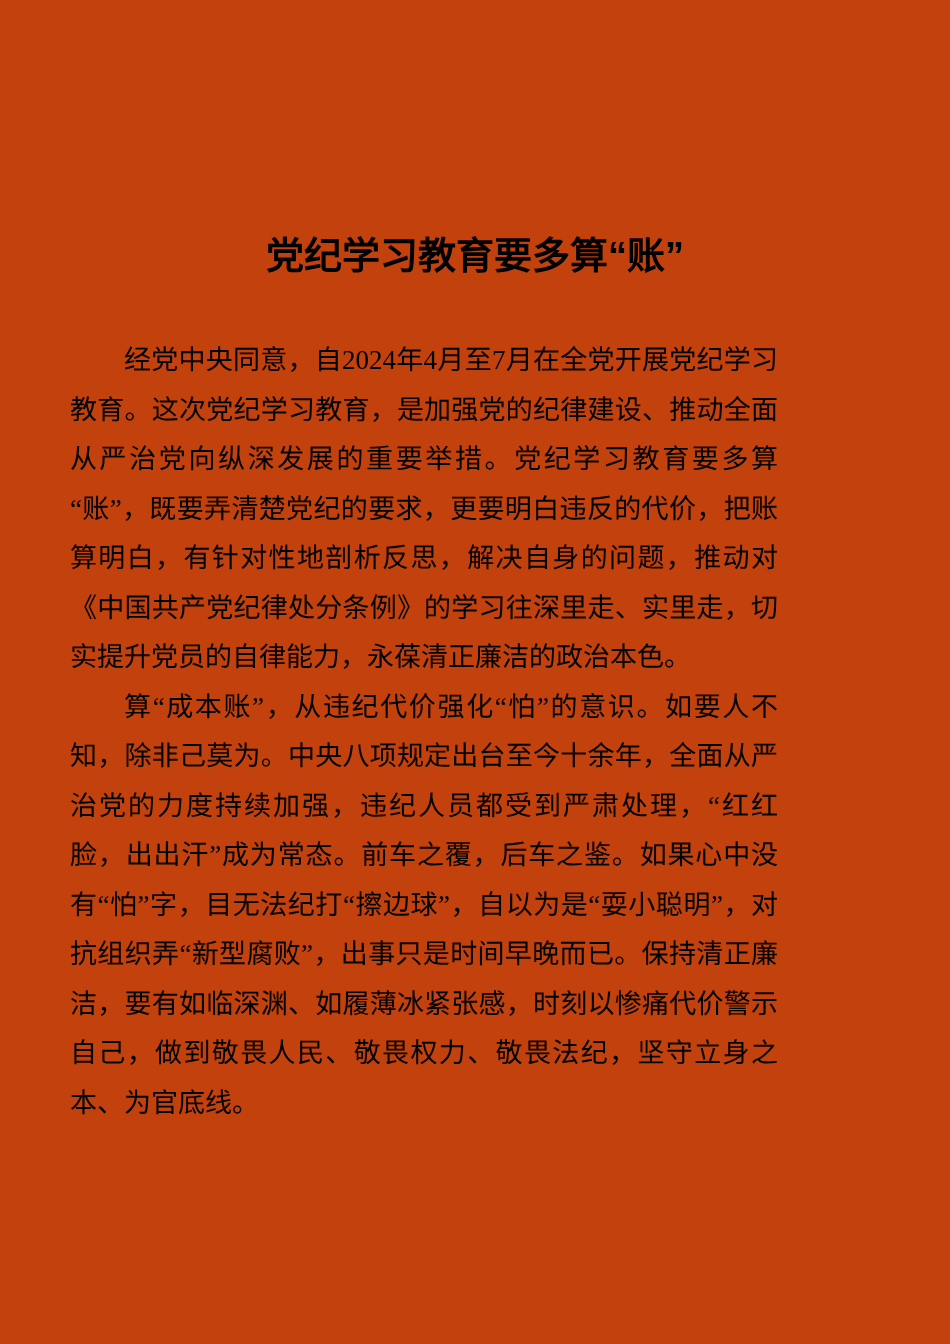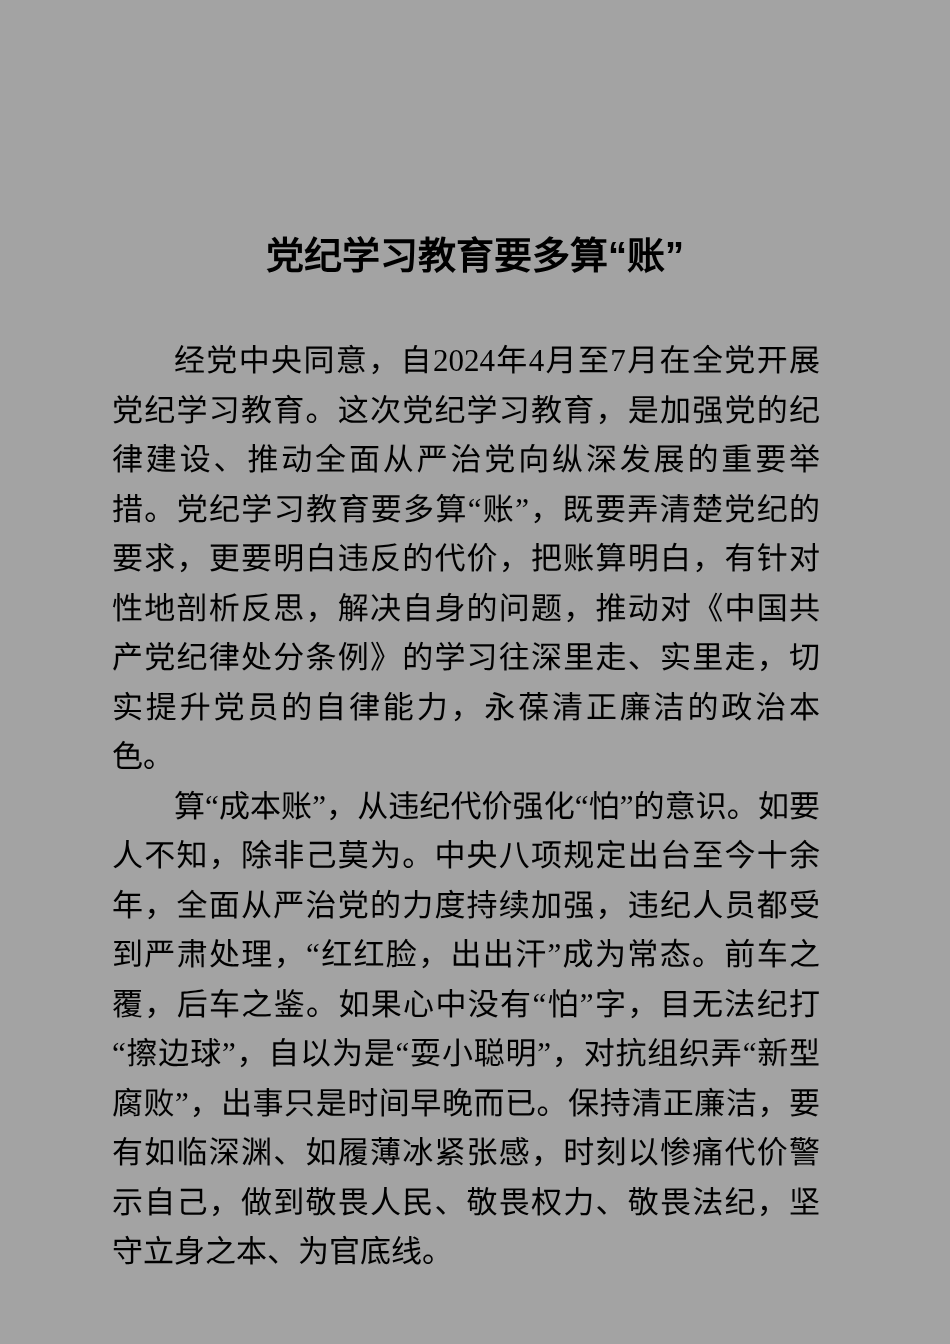--- a/index.html
+++ b/index.html
@@ -5,40 +5,40 @@
   html, body {
     margin: 0;
     padding: 0;
     background: #ffffff;
   }
   .page {
     position: relative;
     width: 950px;
     height: 1344px;
     margin: 0 auto;
-    background: #a3a3a3;
+    background: #c2410c;
     overflow: hidden;
     color: #000000;
   }
   .doc-title {
     margin: 0;
     padding-top: 234px;
     text-align: center;
     font-size: 38px;
     line-height: 44px;
     font-weight: bold;
     color: #000000;
     
     font-family: "Liberation Sans", sans-serif;
   }
   .doc-body {
     margin-top: 58px;
-    margin-left: 112px;
+    margin-left: 70px;
     width: 708px;
-    font-size: 31px;
+    font-size: 27px;
     line-height: 49.5px;
     text-align: justify;
     color: #000000;
     
     font-family: "Liberation Serif", sans-serif;
   }
   .doc-body p {
     margin: 0;
     padding: 0;
     text-indent: 2em;

